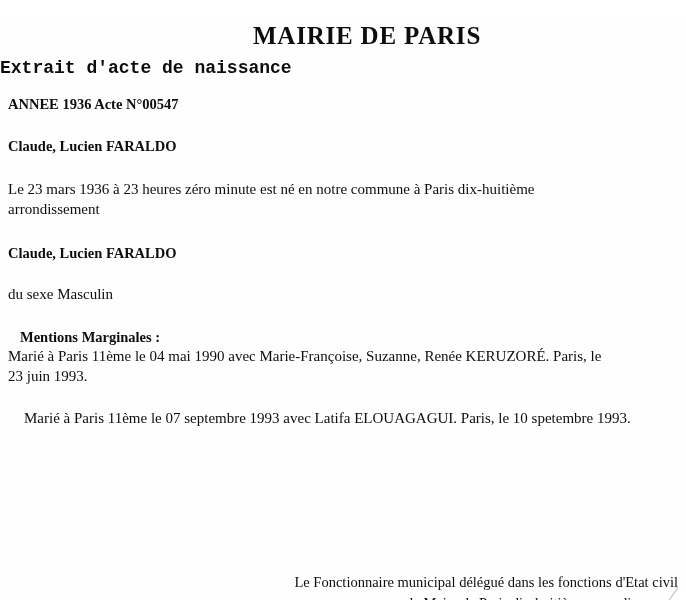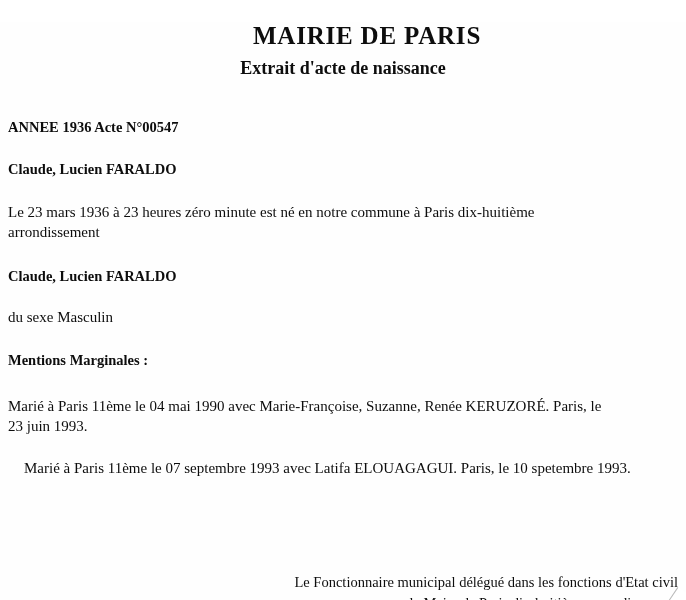--- a/index.html
+++ b/index.html
@@ -25,44 +25,44 @@
   }
   .doc-title {
     text-align: center;
     font-weight: bold;
     font-size: 25px;
     letter-spacing: 0.8px;
     margin-top: 22px;
     margin-left: 48px;
   }
   .doc-subtitle {
-    text-align: center;
     font-weight: bold;
     font-size: 18px;
     margin-top: 8px;
+    font-family: Liberation Mono, monospace;
   }
   .body-block {
     margin: 0 6px 0 6px;
     padding: 0 2px;
   }
   .line-bold {
     font-weight: bold;
     font-size: 14.5px;
   }
   .line-plain {
     font-size: 15px;
     font-family: Liberation Serif, serif;
   }
-  .sp-1 { margin-top: 40px; }
+  .sp-1 { margin-top: 18px; }
   .sp-2 { margin-top: 25px; }
   .sp-3 { margin-top: 24px; }
   .sp-4 { margin-top: 25px; }
   .sp-5 { margin-top: 24px; }
-  .sp-6 { margin-top: 26px; }
-  .sp-7 { margin-top: 27px; }
+  .sp-6 { margin-top: 26px; margin-left: 12px; }
+  .sp-7 { }
   .sp-8 { margin-top: 22px; margin-left: 16px; }
   .sp-9 { margin-top: 21px; }
   .para {
     font-size: 15px;
     line-height: 1.35;
     max-width: 612px;
   }
   .footer {
     position: absolute;
     left: 0;

